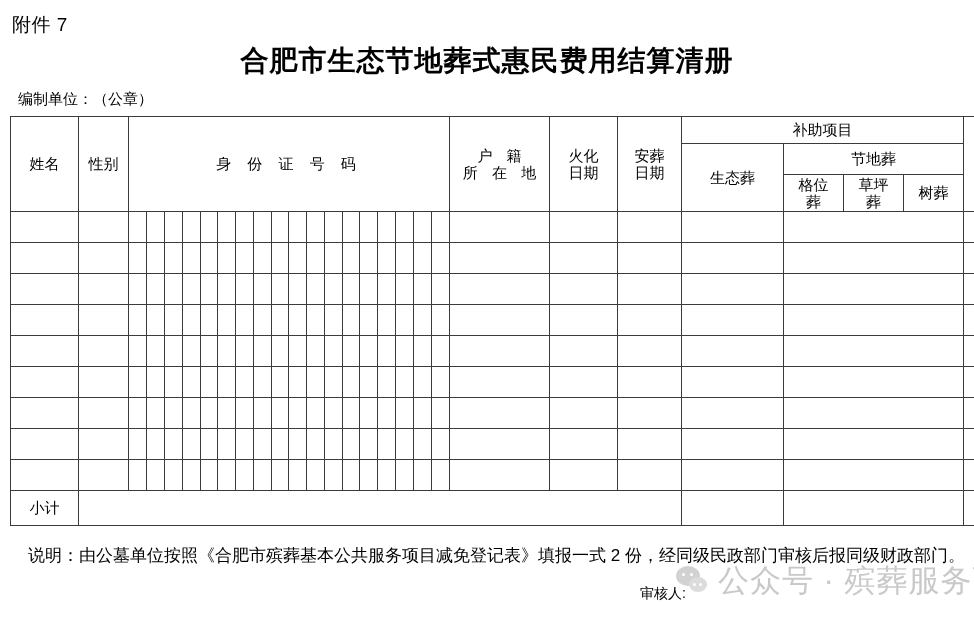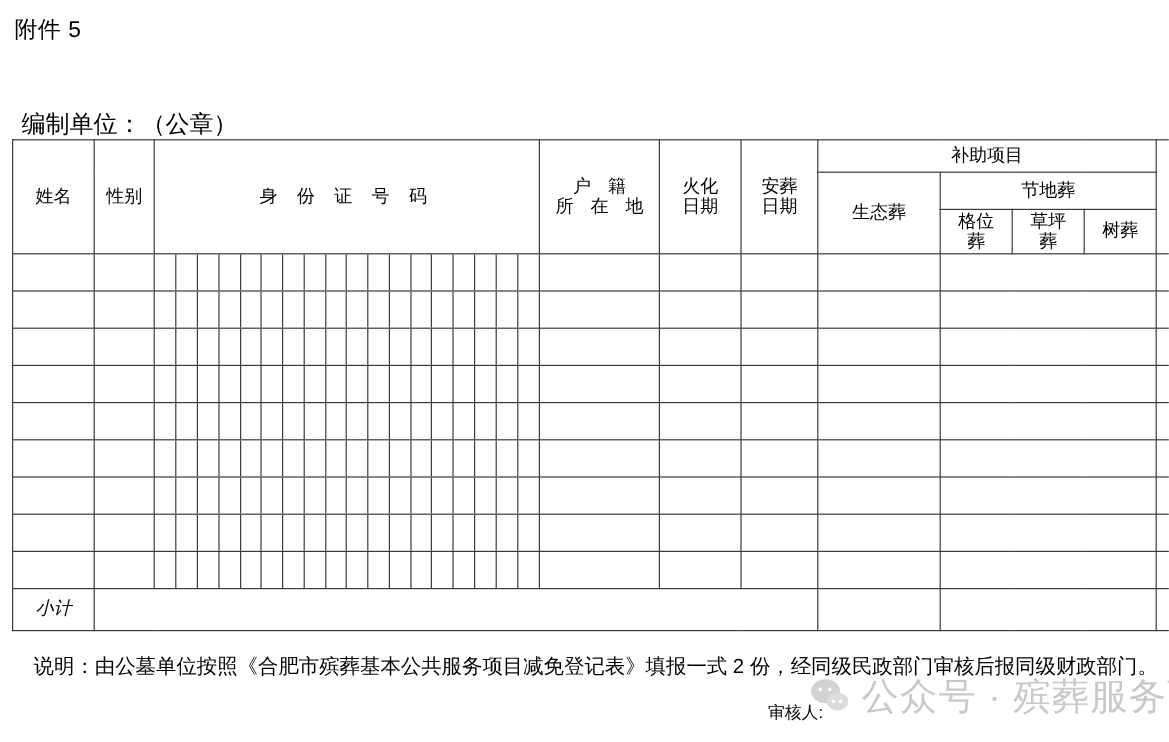--- a/index.html
+++ b/index.html
@@ -49,21 +49,21 @@
     letter-spacing: 1px;
   }
 
   
   .meta-row {
     position: absolute;
     left: 12px;
     right: 12px;
     top: 90px;
     height: 22px;
-    font-size: 20px;
+    font-size: 15px;
     font-family: "Liberation Sans", "DejaVu Sans", sans-serif;
   }
   .meta-left {
     position: absolute;
     left: 6px;
     top: 0;
     white-space: nowrap;
   }
   .meta-right {
     position: absolute;
@@ -94,21 +94,21 @@
     vertical-align: middle;
     font-weight: normal;
     font-size: 15px;
     line-height: 1.15;
   }
   .hdr-tall { height: 92px; }
   .hdr-a    { height: 26px; }
   .hdr-b    { height: 30px; }
   .hdr-c    { height: 36px; }
   .data-row td { height: 30px; }
-  .sum-row  td { height: 34px; font-style: italic; }
+  .sum-row  td { height: 34px; }
 
   .spaced  { letter-spacing: 6px; padding-left: 6px; }
   .spaced2 { letter-spacing: 5px; padding-left: 5px; }
   .two-line { line-height: 1.28; }
 
   
   .note {
     position: absolute;
     left: 28px;
     top: 544px;
@@ -170,22 +170,23 @@
   .wm-icon .e1 { left: 6px;  top: 7px; }
   .wm-icon .e2 { left: 14px; top: 7px; }
   .wm-icon .e3 { left: 17px; top: 17px; }
   .wm-icon .e4 { left: 23px; top: 17px; }
 </style>
 </head>
 <body>
 
 <div class="page">
 
-  <div class="attach-label">附件 5</div>
-
+  <div class="attach-label">附件 7</div>
+
+  <div class="doc-title">合肥市生态节地葬式惠民费用结算清册</div>
 
   <div class="meta-row">
     <span class="meta-left">编制单位：（公章）</span>
   </div>
 
   <div class="tbl-wrap">
     <table class="sheet">
       <colgroup>
         <col style="width:68px">
         <col style="width:50px">

